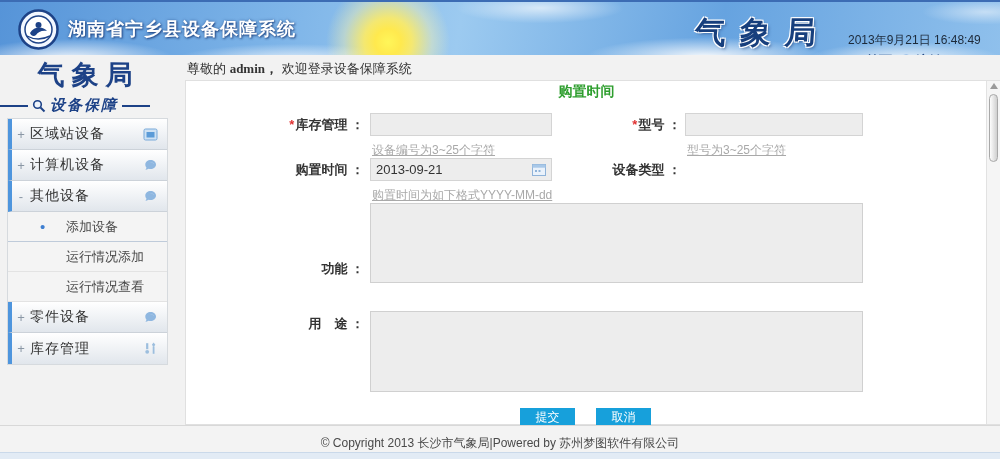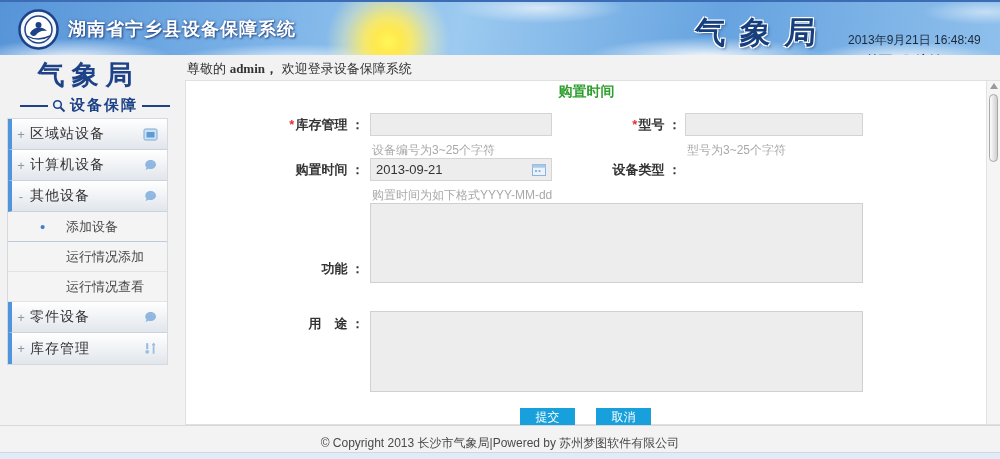--- a/index.html
+++ b/index.html
@@ -27,21 +27,21 @@
     font-size:31px; color:#173f7d; letter-spacing:14px; transform:skewX(-4deg);
     text-shadow:-1px -1px 0 #fff, 1px -1px 0 #fff, -1px 1px 0 #fff, 1px 1px 0 #fff, 2px 2px 3px rgba(20,50,110,.5); }
   .topnav { position:absolute; left:848px; top:8px; display:flex; align-items:center; gap:6px;margin-top:42px; }
   .topnav .navlink { display:flex; align-items:center; gap:3px; cursor:pointer; }
   .topnav .navtext { font-size:13px; font-weight:bold; color:#173f7d; }
   .datetime { position:absolute; left:848px; top:30px; font-size:12px; color:#1d2a3a; }
 
   
   .sidebar-brand { position:absolute; left:0; top:57px; width:170px; height:60px; text-align:center; }
   .brand-title { font-family:"Liberation Serif", serif; font-weight:bold; font-size:27px; color:#1d4287; letter-spacing:7px; padding-left:7px; }
-  .brand-sub { display:flex; align-items:center; justify-content:flex-end; gap:4px; margin-top:3px; }
+  .brand-sub { display:flex; align-items:center; justify-content:flex-start; gap:4px; margin-top:3px;font-style:italic; }
   .brand-sub .rule { width:28px; height:2px; background:#1d4287; }
   .brand-sub .subtext { font-family:"Liberation Serif", serif; font-weight:bold; font-size:15px; color:#1d4287; letter-spacing:2px; }
 
   .menu { position:absolute; left:7px; top:118px; width:161px; border:1px solid #d6dade; background:#f4f4f4; }
   .menu-header { height:31px; display:flex; align-items:center; border-left:4px solid #4e95dd;
     border-bottom:1px solid #ccd2d9; background:linear-gradient(#ffffff, #e1e6ec); cursor:pointer; }
   .menu-header .expander { width:18px; text-align:center; font-size:13px; color:#8a97a5; }
   .menu-header .mlabel { font-size:14px; color:#333; letter-spacing:1px; }
   .menu-header .micon { margin-left:auto; margin-right:9px; width:15px; height:15px; }
   .submenu { background:#f4f4f4; }
@@ -57,21 +57,21 @@
 
   
   .panel { position:absolute; left:185px; top:80px; width:815px; height:345px; background:#ffffff;
     border:1px solid #e0e0e0; border-right:none; }
   .form-title { position:absolute; left:0; top:2px; width:801px; text-align:center;
     font-size:14px; font-weight:bold; color:#2e9e2e; }
   .flabel { position:absolute; height:24px; line-height:24px; text-align:right; font-size:13px; font-weight:bold; color:#333; }
   .req { color:#e03131; margin-right:1px; }
   .tinput { position:absolute; height:23px; background:#ededed; border:1px solid #d4d4d4; font-size:13px;
     color:#333; padding:0 6px; font-family:"Liberation Sans", sans-serif; }
-  .hint { position:absolute; font-size:12px; color:#a9a9a9; }
+  .hint { position:absolute; font-size:12px; color:#a9a9a9;text-decoration:underline; }
   .datebox { position:absolute; height:23px; background:#ededed; border:1px solid #d4d4d4; display:flex;
     align-items:center; padding:0 5px; font-size:13px; color:#333; cursor:pointer; }
   .datebox .dval { flex:1; }
   .selectbox { position:absolute; height:23px; background:#fff; border:1px solid #777; display:flex;
     align-items:center; padding:0 5px; font-size:12px; color:#333; cursor:pointer; }
   .selectbox .sval { flex:1; }
   .caret { width:0; height:0; border-left:4px solid transparent; border-right:4px solid transparent;
     border-top:5px solid #444; margin-right:2px; }
   .tarea { position:absolute; background:#ededed; border:1px solid #d0d0d0; resize:none;
     font-family:"Liberation Sans", sans-serif; }

